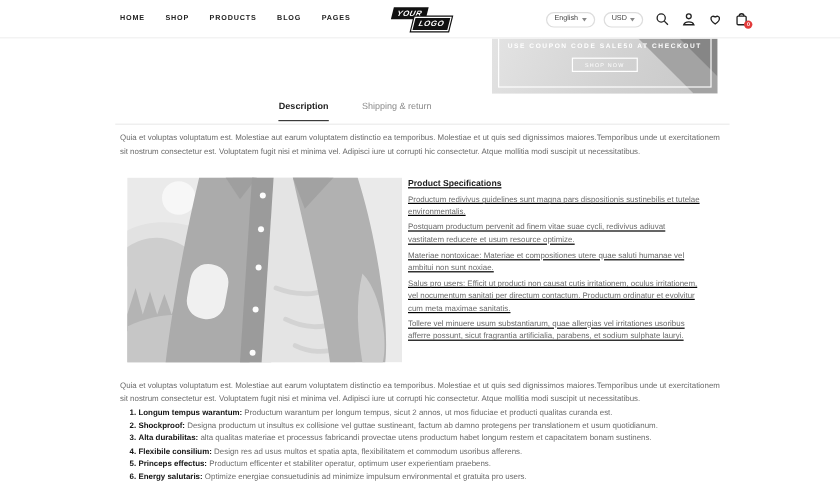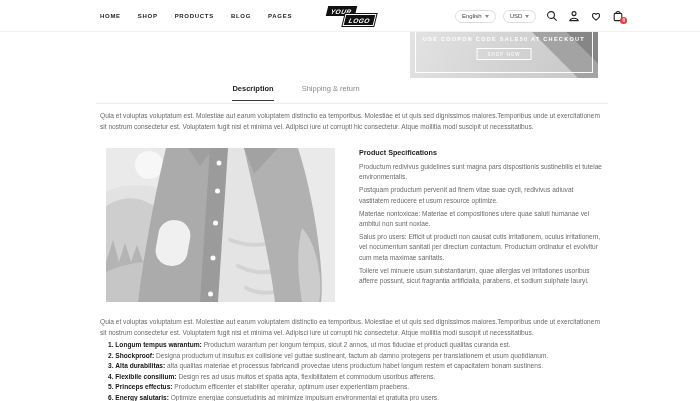--- a/index.html
+++ b/index.html
@@ -34,21 +34,21 @@
 
   
   .para { position:absolute; left:100px; width:506px; font-size:6.6px; line-height:10.6px; color:#6b6b6b; }
   .para.top { top:111px; }
   .para.bottom { top:317px; }
 
   
   .product-figure { position:absolute; left:106px; top:148px; width:229px; height:154px; }
   .product-figure svg { display:block; width:229px; height:154px; }
 
-  .speccol { position:absolute; left:359px; top:148px; width:246px; }
+  .speccol { position:absolute; left:340px; top:148px; width:246px;text-decoration:underline; }
   .speccol h3 { font-size:7.2px; color:#1d1d1d; font-weight:700; margin:0 0 5px 0; }
   .speccol p { font-size:6.6px; line-height:10.2px; color:#6b6b6b; margin:0 0 3px 0; }
   .speccol .materia-title { margin-top:14px; }
 
   
   .features { position:absolute; left:108px; top:340px; width:500px; }
   .feature { font-size:6.6px; line-height:10.6px; color:#6b6b6b; white-space:nowrap; }
   .feature .num, .feature .lead { color:#141414; font-weight:700; }
 </style>
 </head>

